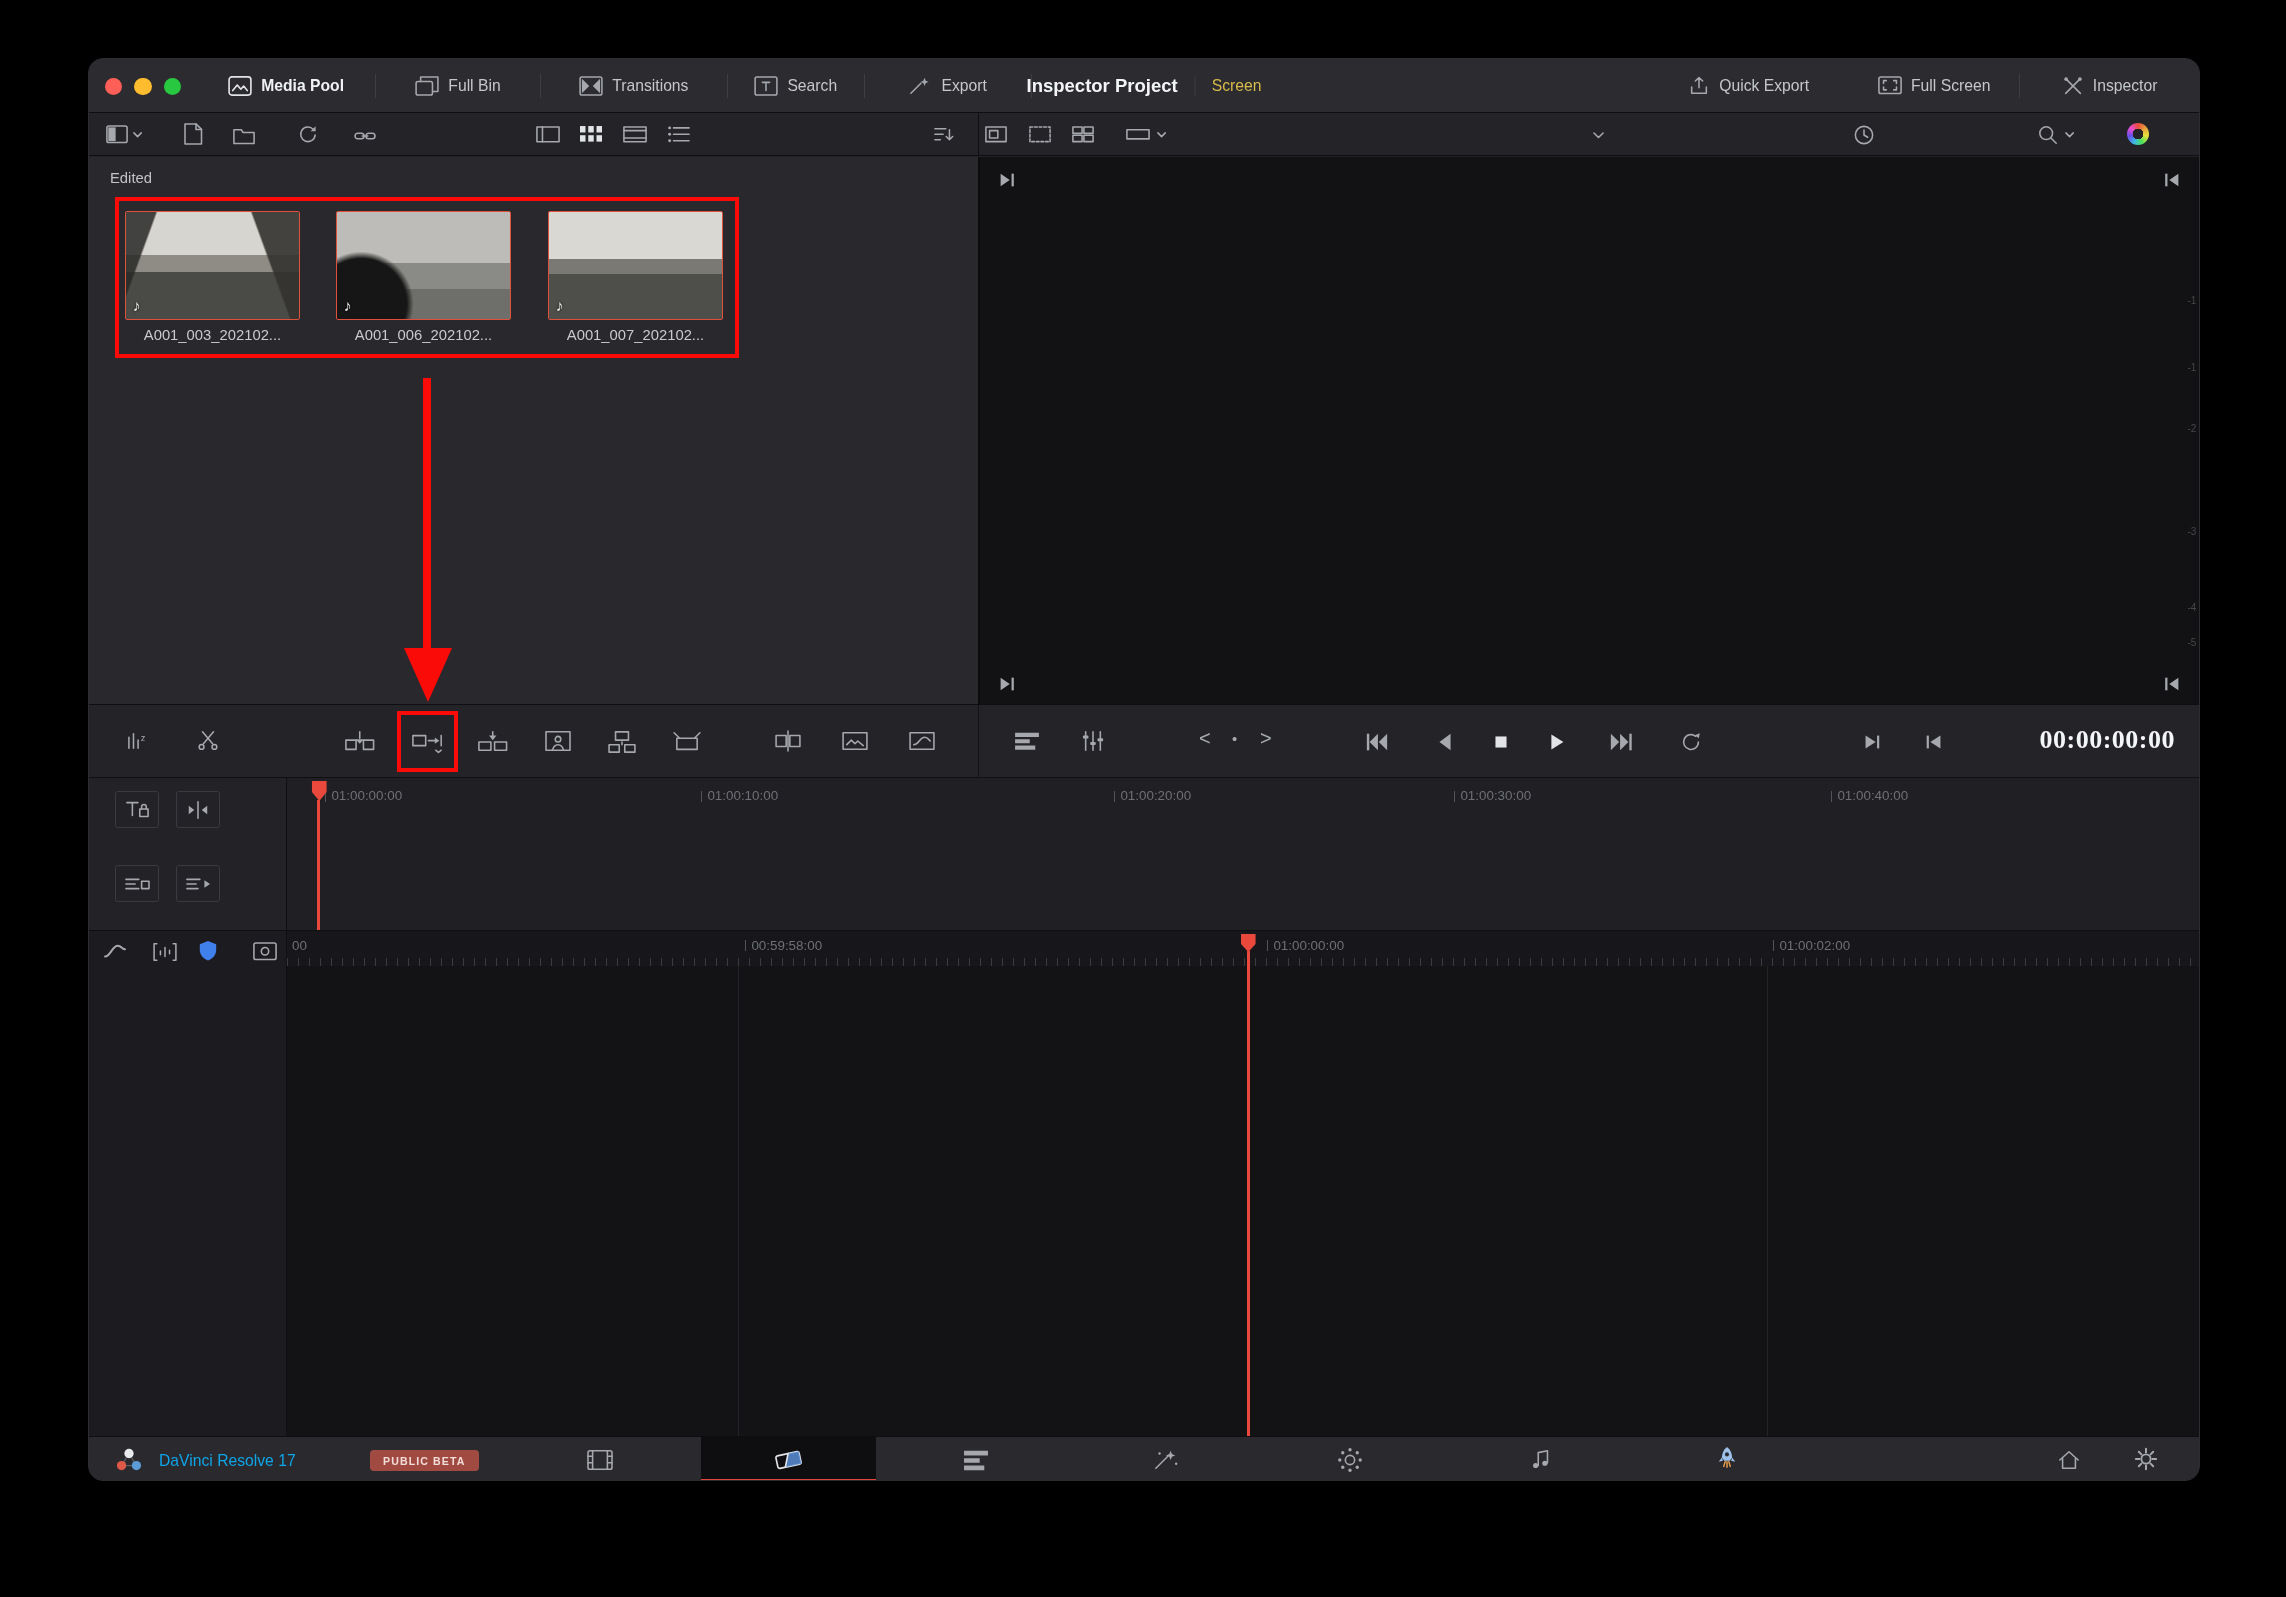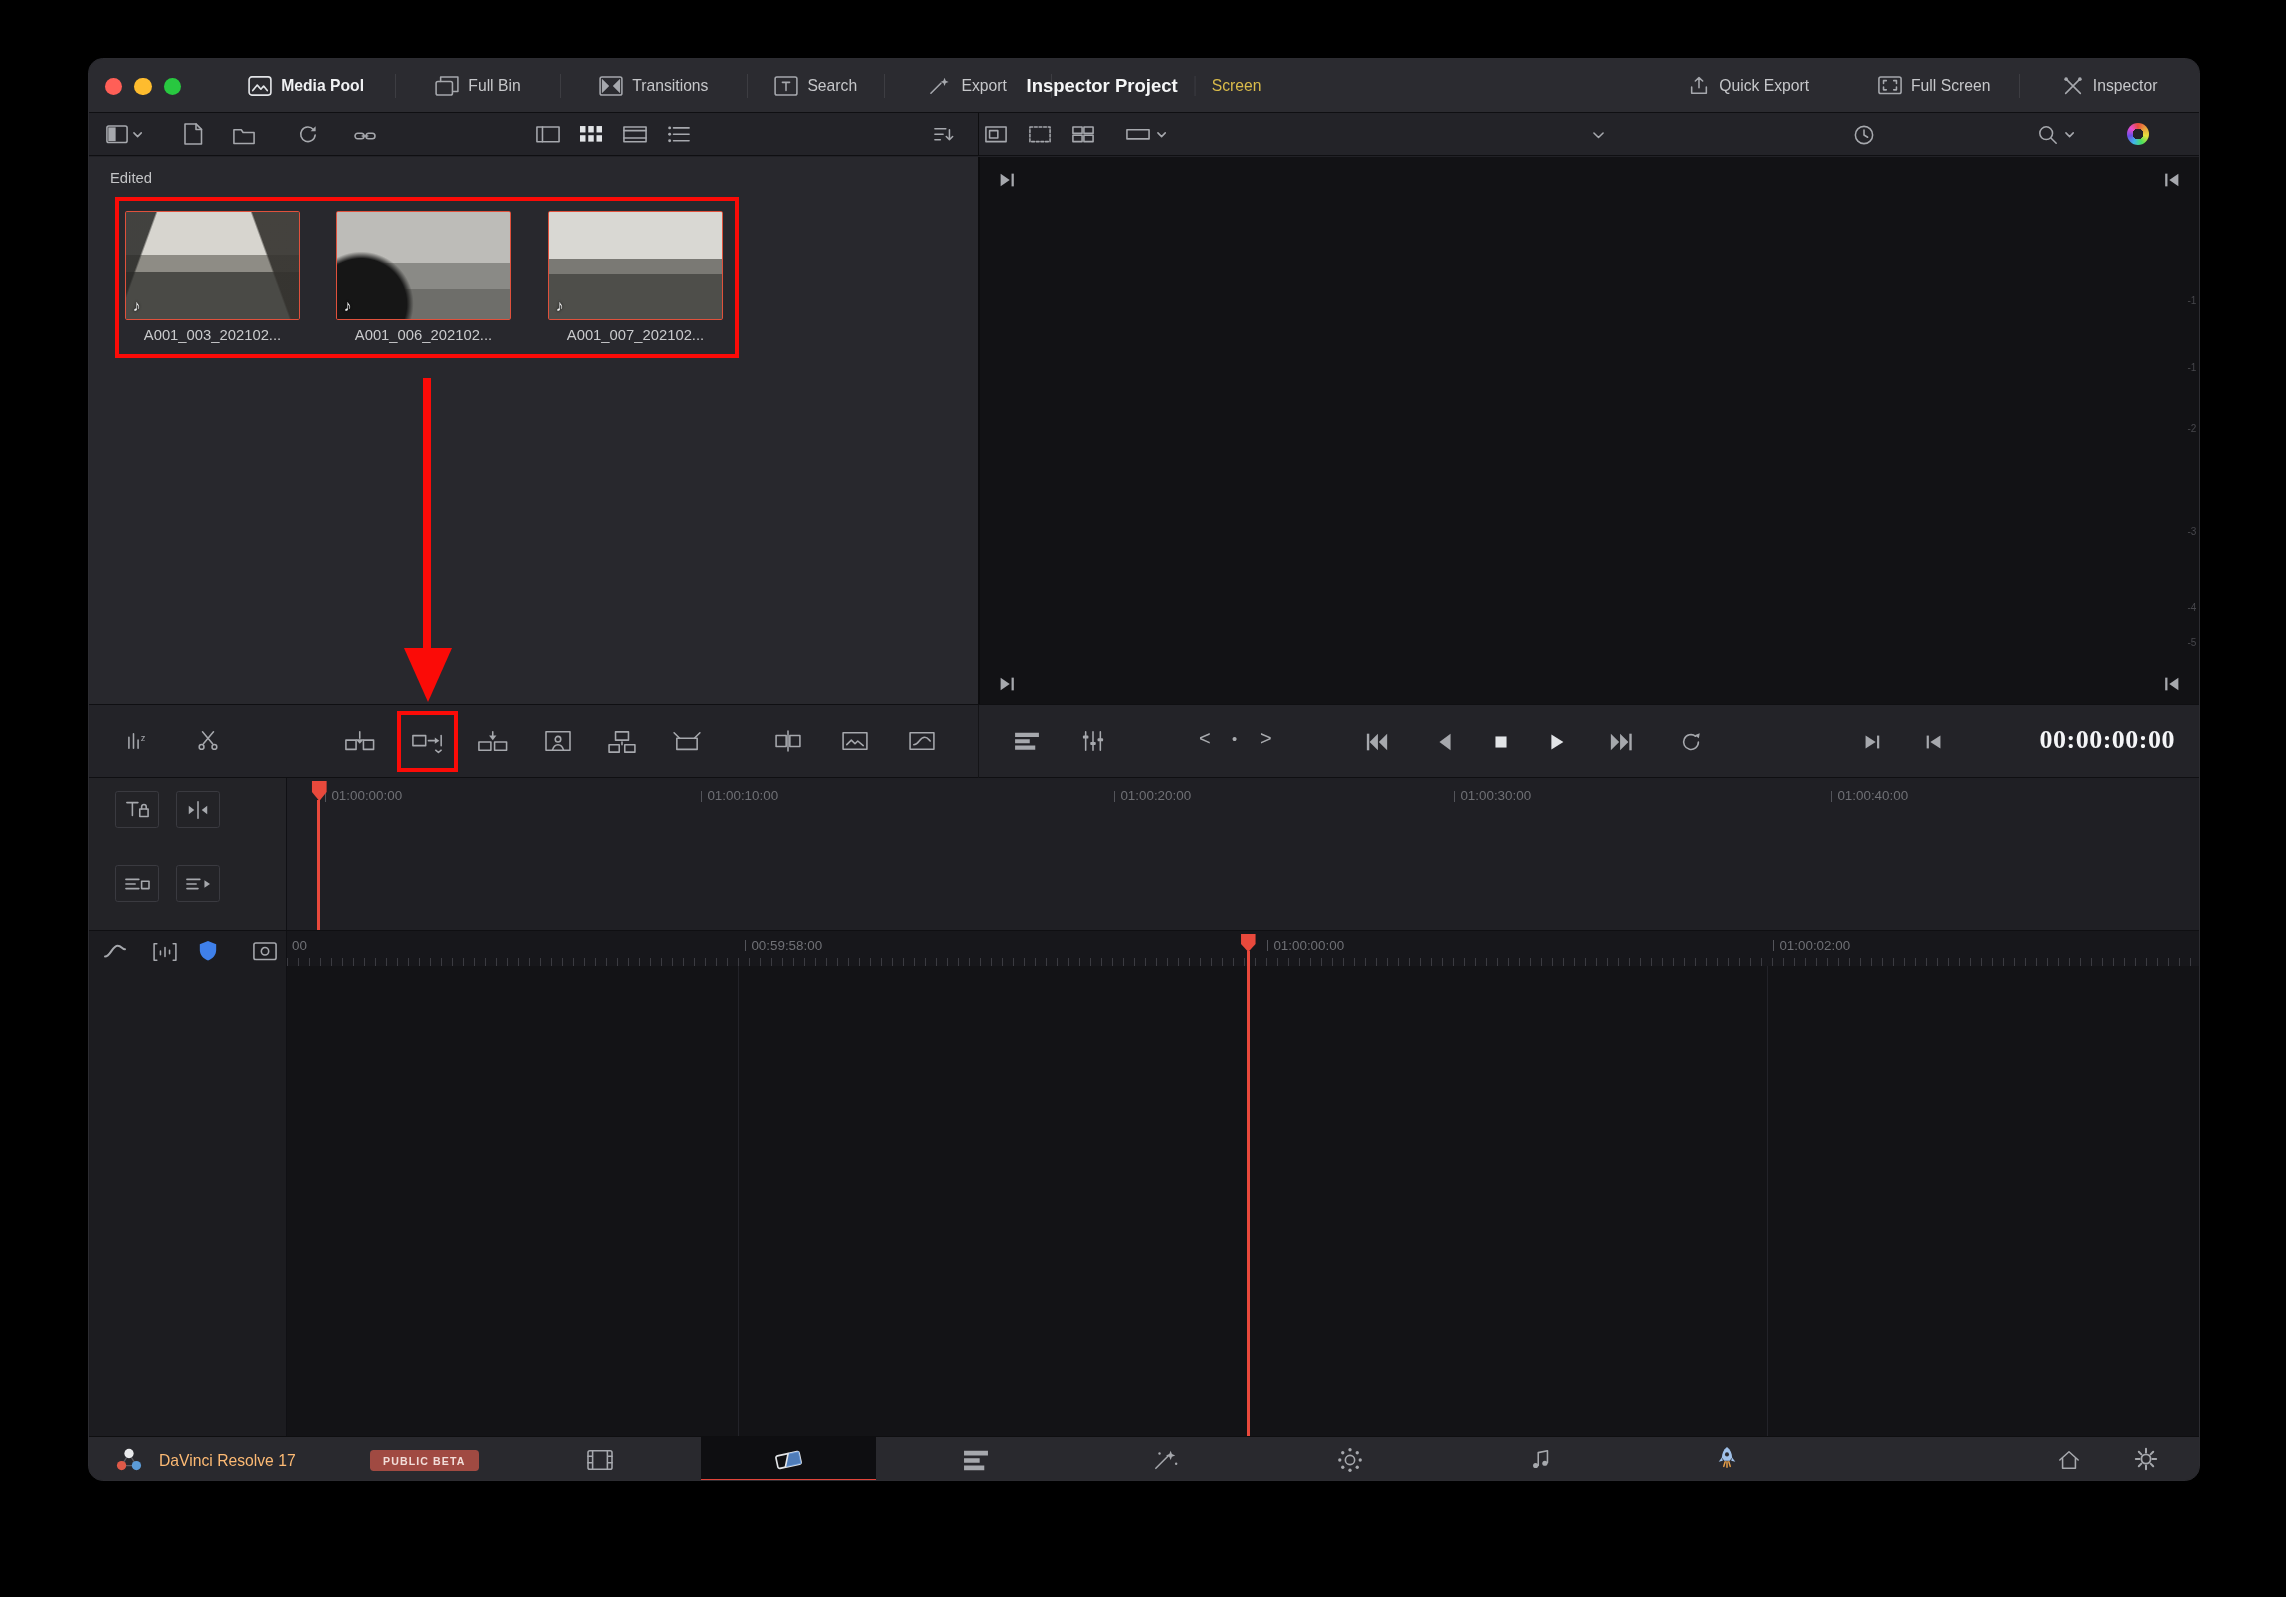--- a/index.html
+++ b/index.html
@@ -39,21 +39,21 @@
 
 <div class="win">
 
   <div class="sec" style="top:0;height:54px;background:#2b2b30;border-bottom:0.9px solid #0f0f12">
     <div class="row" style="position:absolute;left:15.7px;top:18.5px;gap:12px">
       <div class="tl" style="background:#ff5f57"></div>
       <div class="tl" style="background:#febc2e"></div>
       <div class="tl" style="background:#28c840"></div>
     </div>
 
-    <div class="row abs" style="left:128px;top:0;height:100%">
+    <div class="row abs" style="left:108px;top:0;height:100%">
       <div class="navitem" style="width:178px">
         <span>
             <svg width="24" height="20" viewBox="0 0 26 22">
               <rect x="1" y="1" width="24" height="20" rx="3" class="sw"></rect>
               <path class="sw" d="M5 16l5-6 4 4.5 3-3.5 4 5"></path>
             </svg>
           </span>
         <span class="navlabel" style="color:#f0f1f3;font-weight:700">Media Pool</span>
       </div>
       <div class="vsep"></div>
@@ -675,21 +675,21 @@
 
   <div class="sec" style="top:1377px;height:46px;background:#29292e;border-top:0.9px solid #0e0e10">
     <div class="abs" style="left:26px;top:10px">
         <svg width="28" height="26" viewBox="0 0 30 28">
           <path stroke="#5c5c63" stroke-width="1.4" fill="none" d="M15 7L7 20M15 7l8 13M7 20h16"></path>
           <circle cx="15" cy="7" r="5" fill="#e9eaec"></circle>
           <circle cx="7" cy="20" r="5" fill="#de5948"></circle>
           <circle cx="23" cy="20" r="5" fill="#5b9bd8"></circle>
         </svg>
       </div>
-    <div class="abs" style="left:70px;top:14.8px;font-size:15.7px;color:#fdba74;white-space:nowrap">DaVinci Resolve 17</div>
+    <div class="abs" style="left:70px;top:14.8px;font-size:15.7px;color:#0ea5e9;white-space:nowrap">DaVinci Resolve 17</div>
     <div class="abs" style="left:281px;top:13px;background:#a04a42;border-radius:3.7px;padding:4.6px 13px;font-size:10.6px;font-weight:700;letter-spacing:1.1px;color:#f2ddd8;white-space:nowrap">PUBLIC BETA</div>
 
     <div class="abs" style="left:612px;top:0;width:175px;height:46px;background:#0e0e11"></div>
     <div class="abs" style="left:612px;top:42px;width:175px;height:3.7px;background:#e0443a"></div>
     <div class="abs" style="left:1549px;top:43px;width:177px;height:2.8px;background:#9b9b9f"></div>
 
     <div class="pageicon" style="left:490px;top:2.8px">
         <span>
           <svg width="28" height="24" viewBox="0 0 30 26">
             <rect x="2" y="3" width="26" height="20" rx="2" class="s"></rect>

